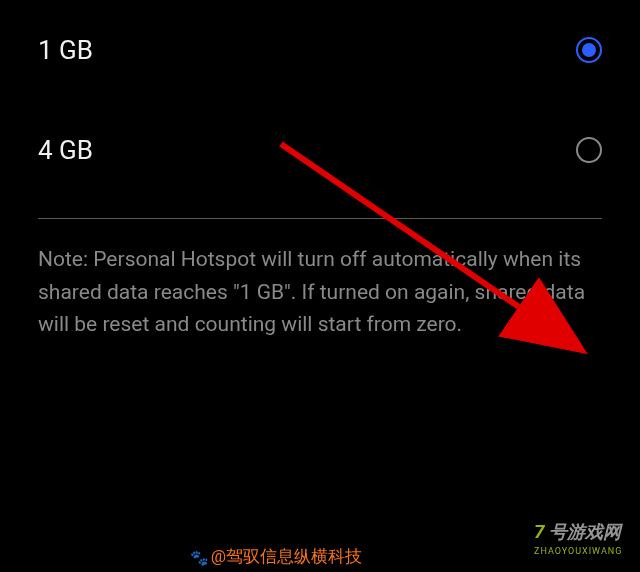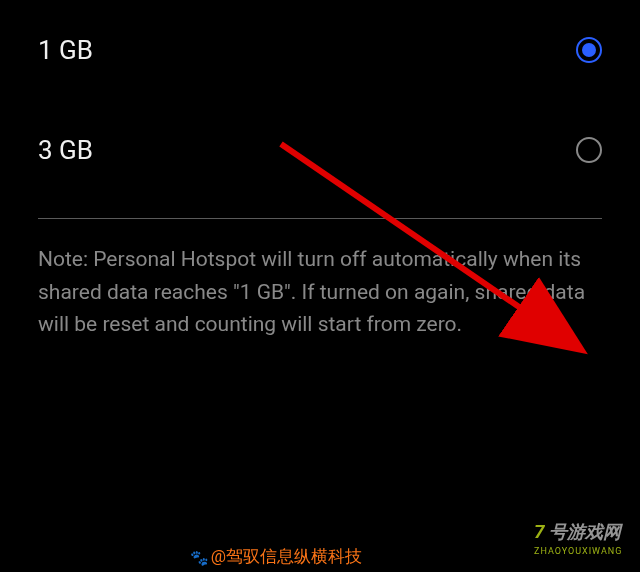--- a/index.html
+++ b/index.html
@@ -93,21 +93,21 @@
   </style>
 </head>
 <body>
 
 <div class="list">
   <div class="option">
     <span class="option-label">1 GB</span>
     <span class="radio selected"></span>
   </div>
   <div class="option">
-    <span class="option-label">3 GB</span>
+    <span class="option-label">4 GB</span>
     <span class="radio"></span>
   </div>
 </div>
 
 <div class="divider"></div>
 
 <div class="note">Note: Personal Hotspot will turn off automatically when its shared data reaches "1 GB". If turned on again, shared data will be reset and counting will start from zero.</div>
 
 <svg class="arrow-overlay" width="330" height="230">
   <defs>

